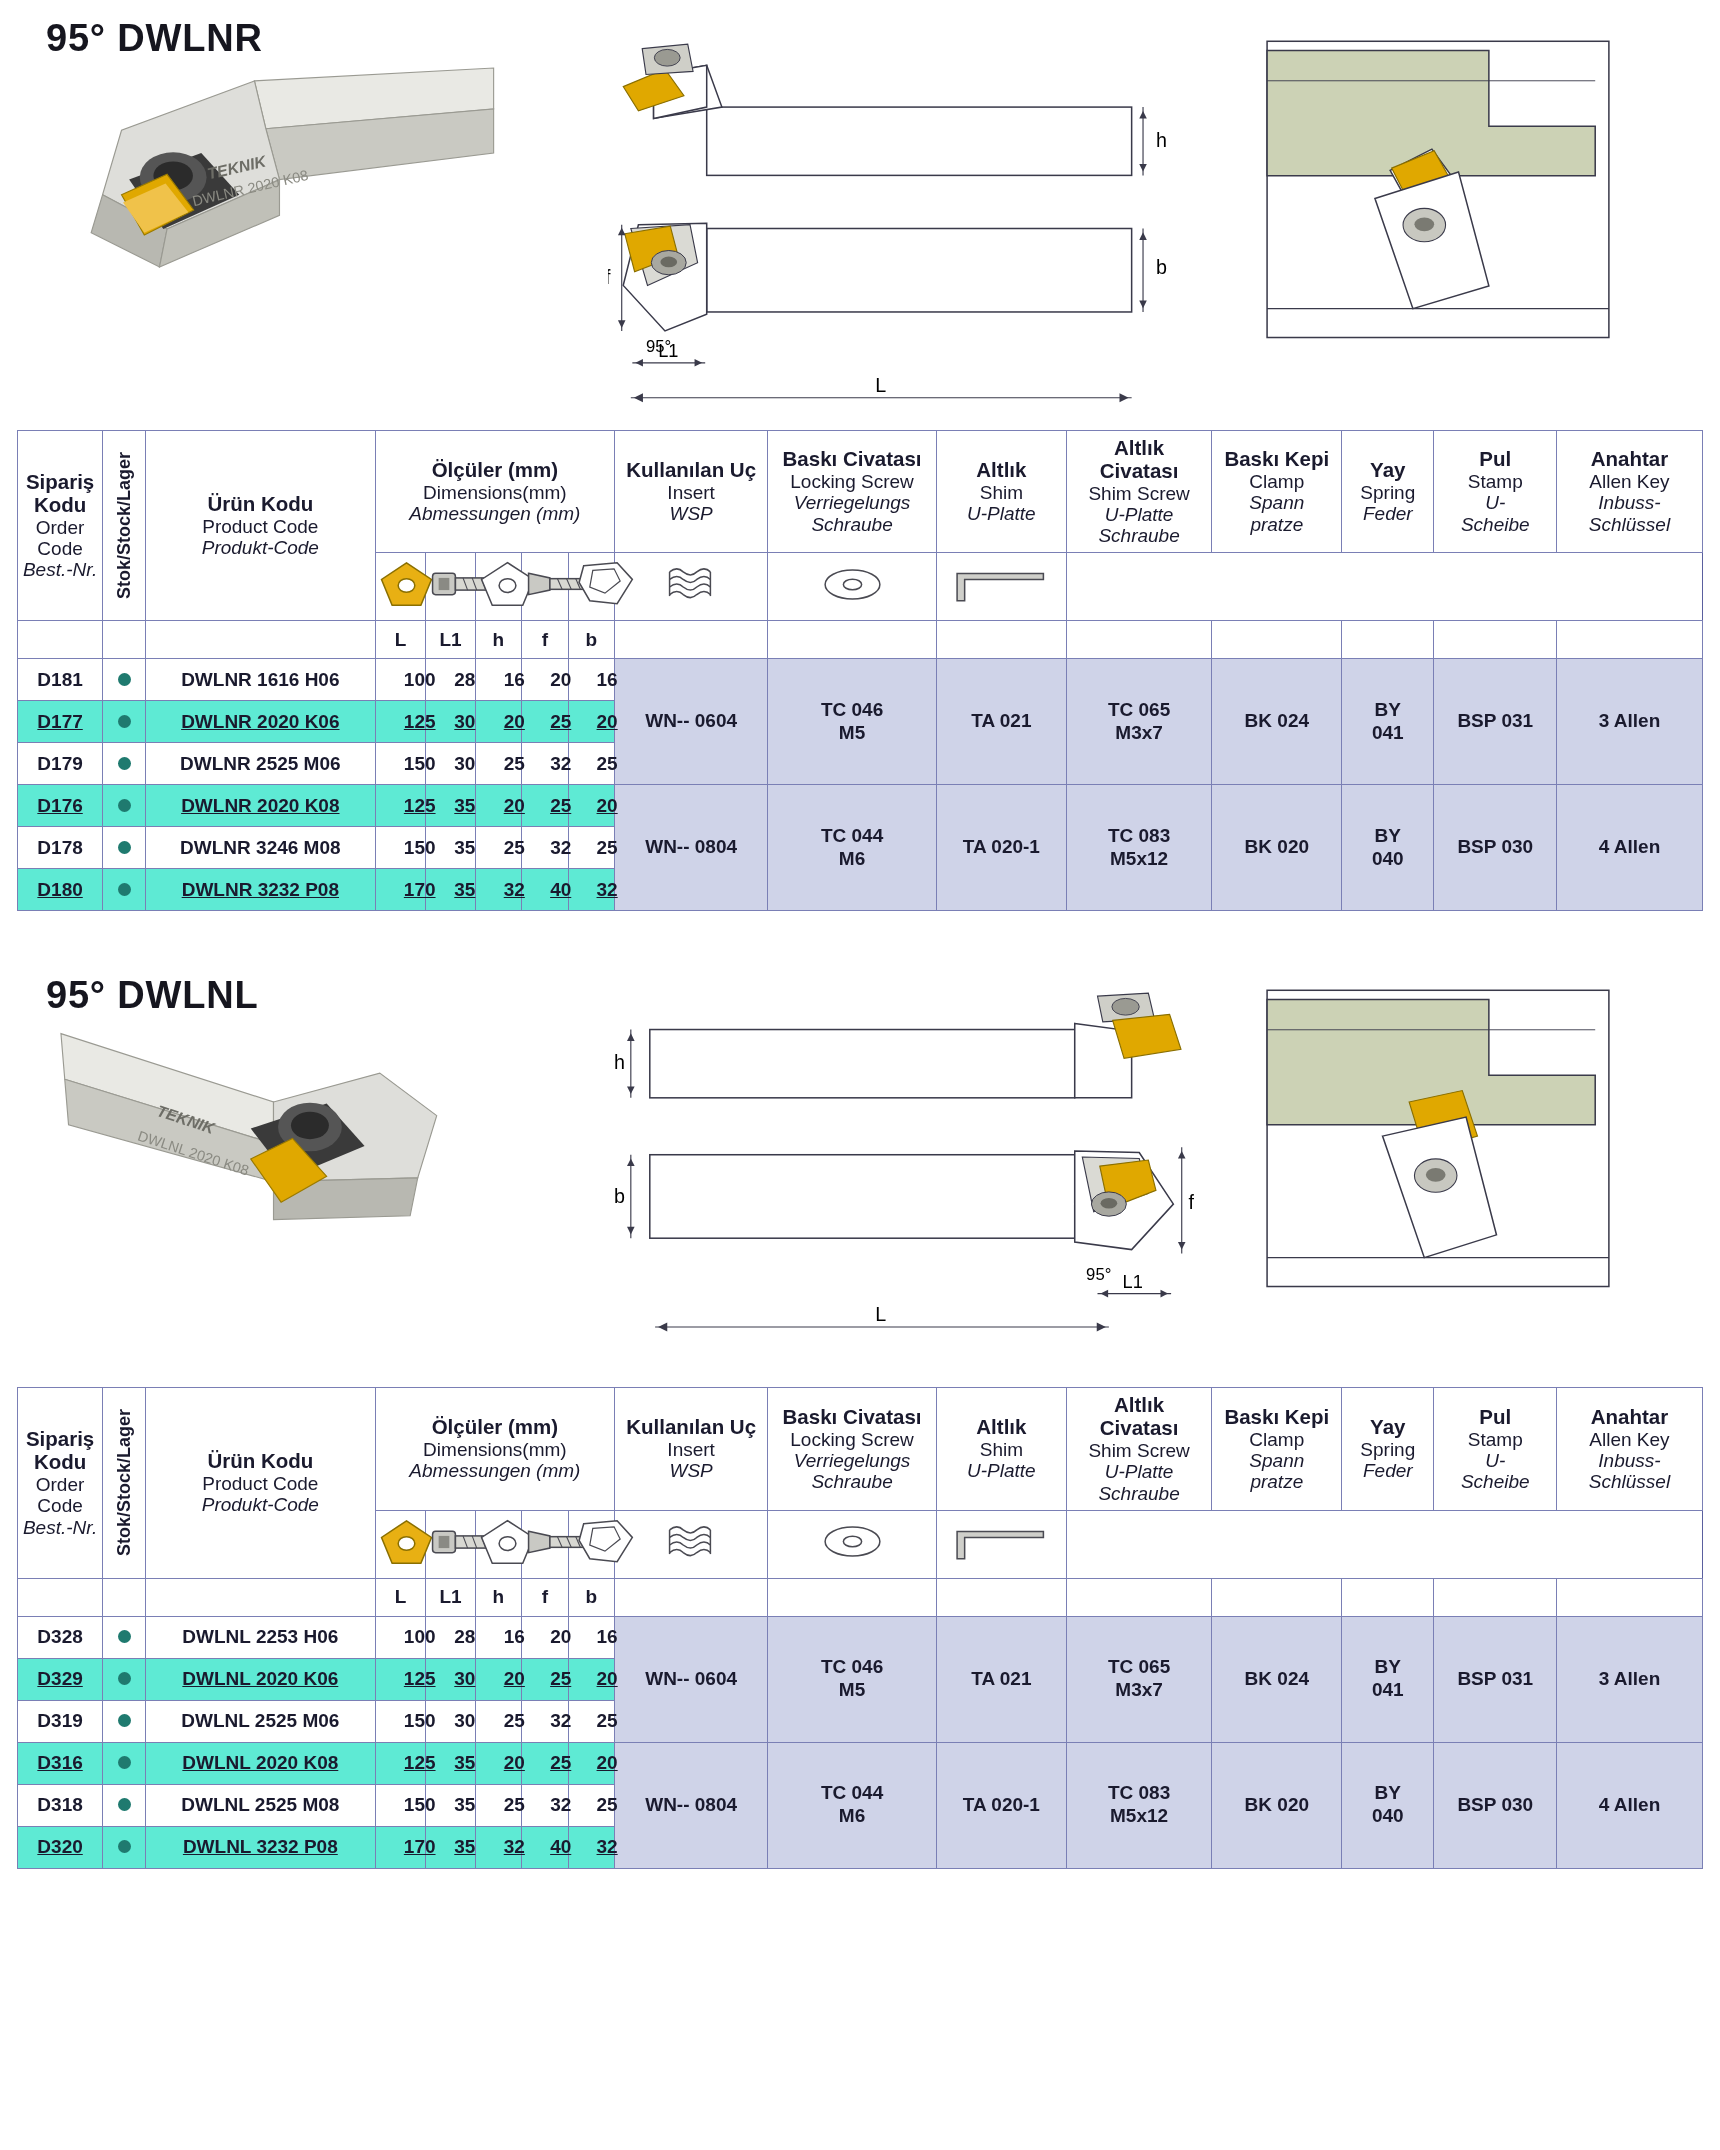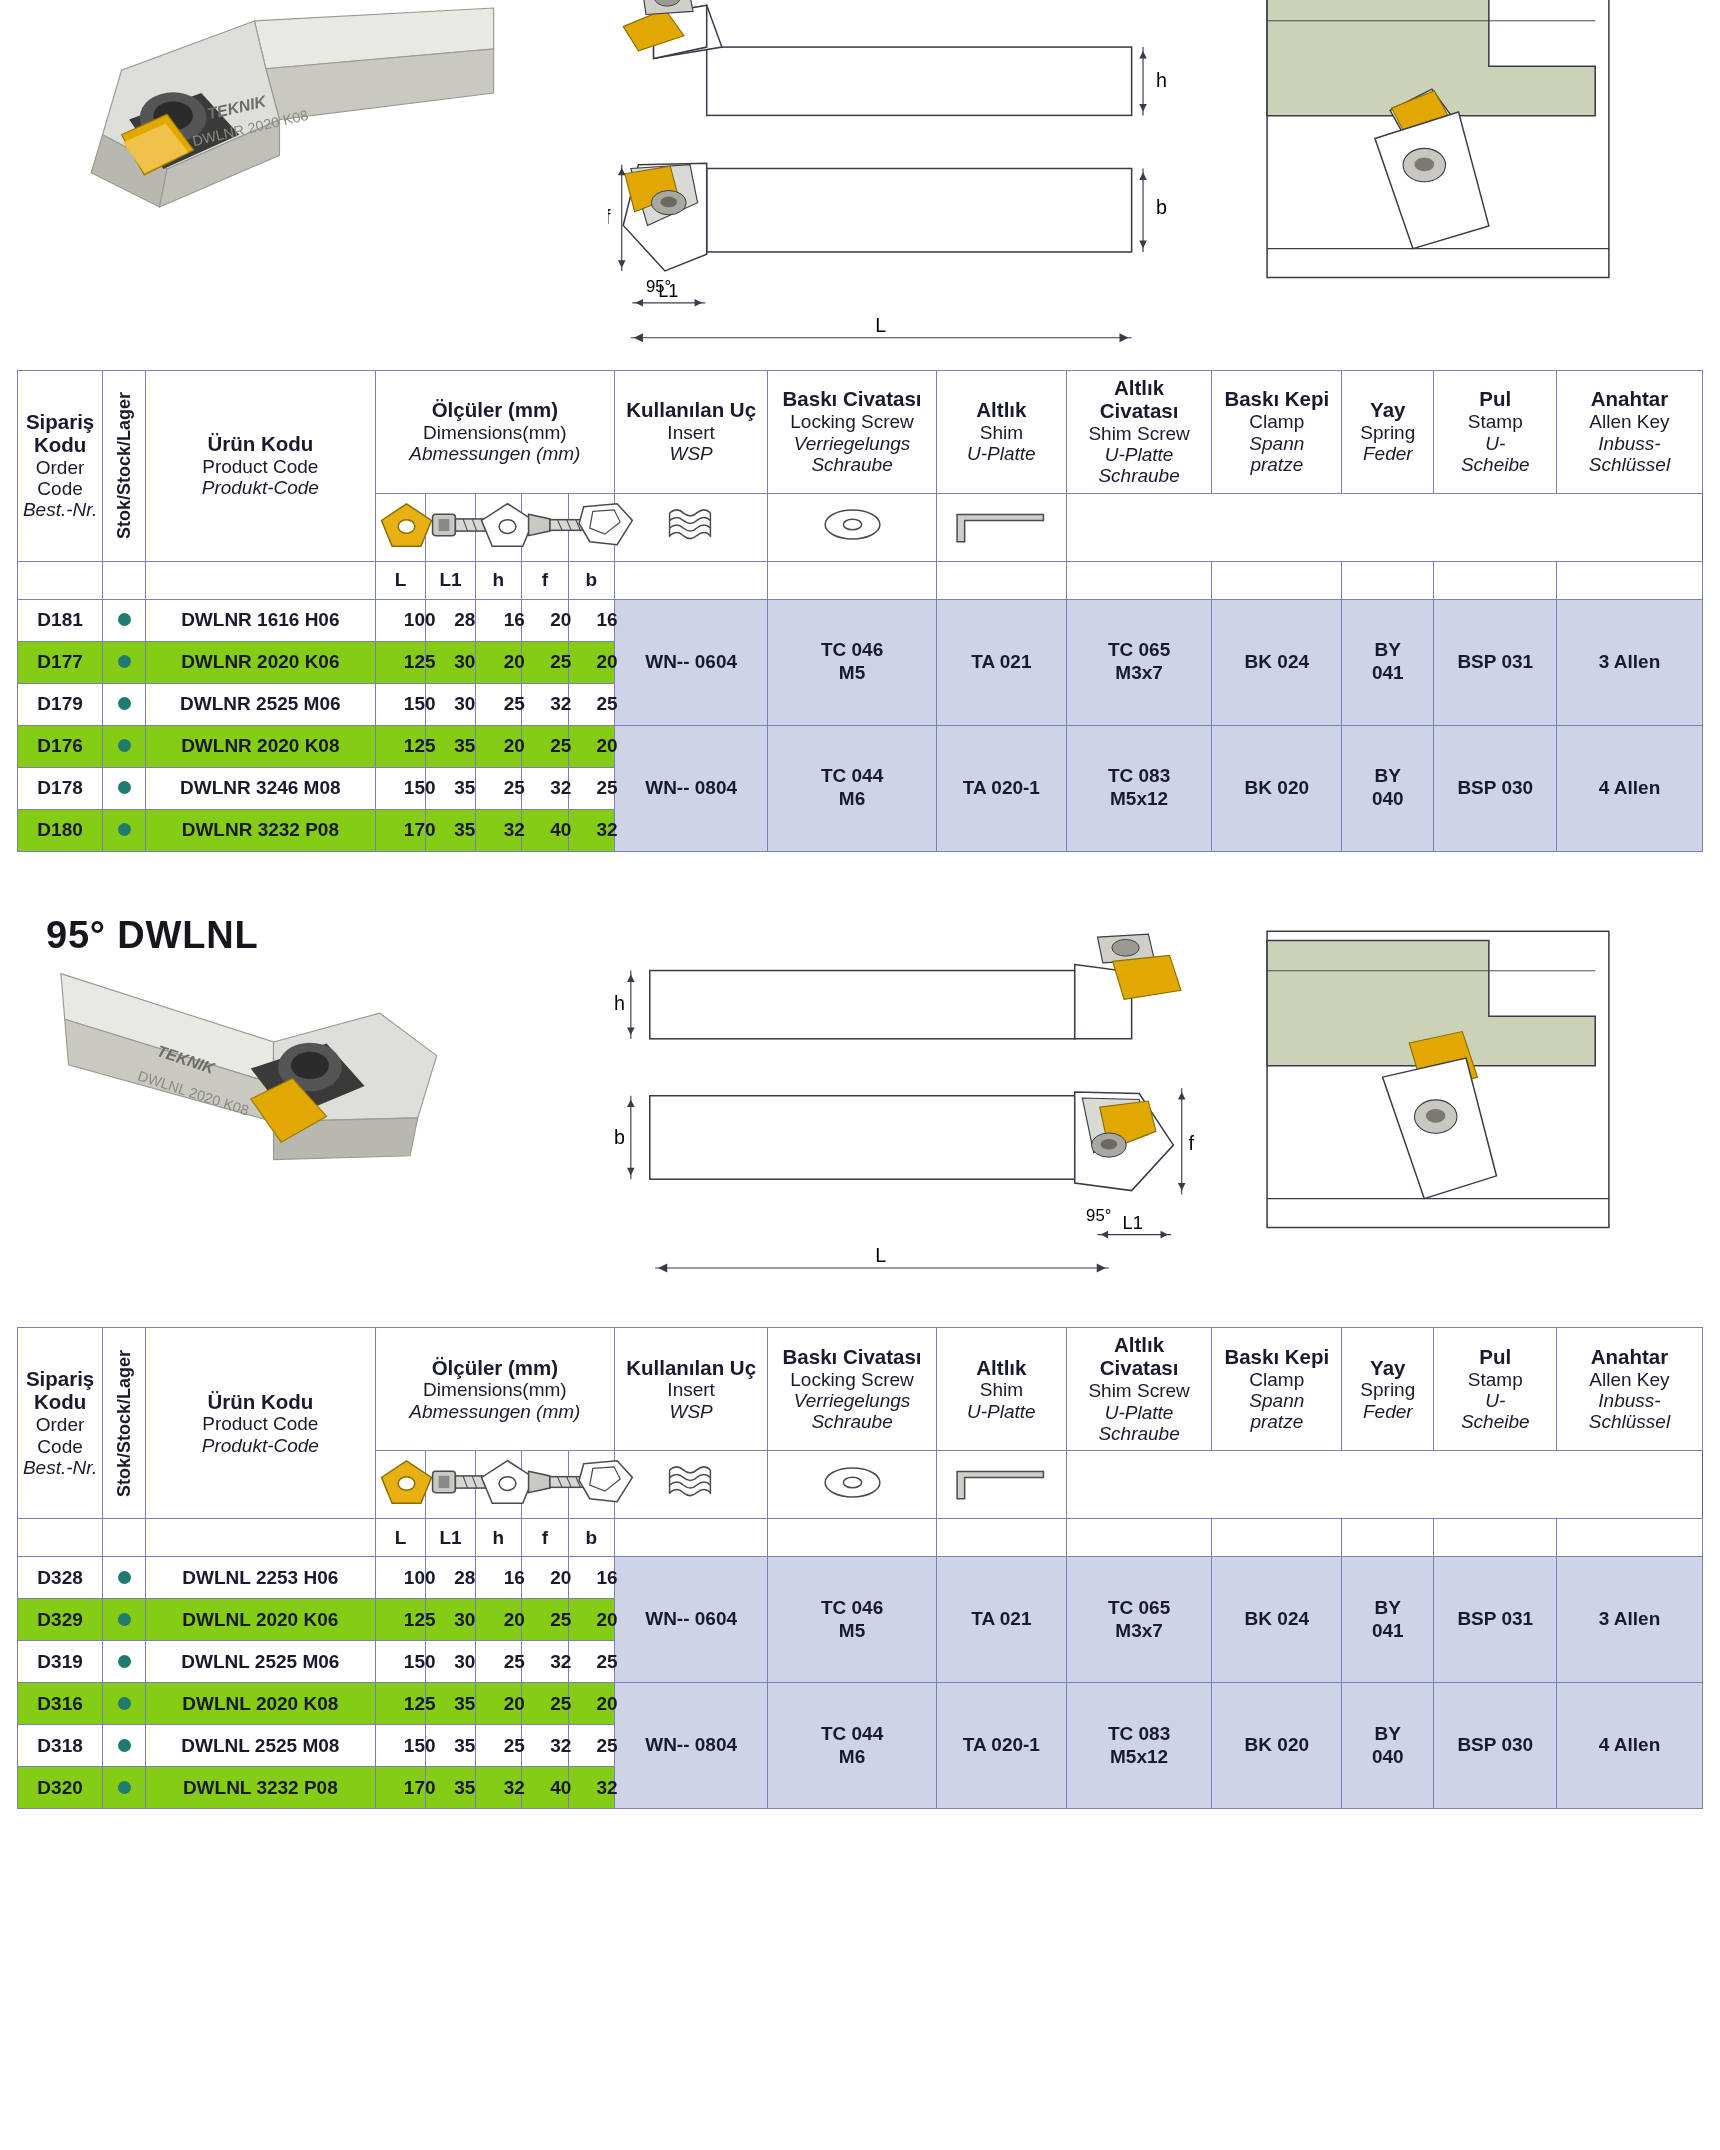--- a/index.html
+++ b/index.html
@@ -63,21 +63,21 @@
   }
   .sub-dim{
     font-weight:bold;
     color:#c0392b;
     font-size:20.5px;
     background:#ffffff;
     height:35px;
   }
   .iconcell{background:#ffffff;height:64px;padding:1.5px;}
   .datarow td{height:39px;}
-  .shade{background:#84cc16;}
+  .shade{background:#5eead4;text-decoration:underline;}
   .plain{background:#ffffff;}
   .code-cell{font-weight:bold;font-size:20.5px;}
   .prod-cell{font-weight:bold;font-size:20.5px;}
   .num-cell{font-weight:bold;font-size:20.5px;padding-left:28px;}
   .grp-cell{font-weight:bold;font-size:20.5px;line-height:1.2;background:#cfd3e8;}
   .dot{
     display:inline-block;width:13px;height:13px;border-radius:50%;
     background:#1f7a6f;
   }
   .legend{
@@ -93,20 +93,21 @@
     border:1.9px solid #c0392b;background:#fff;
   }
   .gap{height:46px;}
 </style>
 </head>
 <body>
 
 <div class="page">
 
   <div class="section">
+    <div class="heading">95° DWLNR</div>
 
     <div class="figrow">
 
       <div class="fig" style="left:38px;top:23px;">
         <svg width="486" height="304" viewBox="0 0 640 400">
           <polygon points="285,55 600,38 600,92 300,118" fill="#e9e9e4" stroke="#9a9a92" stroke-width="1.5"></polygon>
           <polygon points="300,118 600,92 600,150 318,185" fill="#c9c9c2" stroke="#9a9a92" stroke-width="1.5"></polygon>
           <polygon points="285,55 300,118 318,185 170,250 85,205 110,120" fill="#dededa" stroke="#9a9a92" stroke-width="1.5"></polygon>
           <polygon points="85,205 170,250 160,300 70,255" fill="#b8b8b1" stroke="#9a9a92" stroke-width="1.5"></polygon>
           <polygon points="170,250 318,185 318,232 160,300" fill="#c0c0b8" stroke="#9a9a92" stroke-width="1.5"></polygon>

